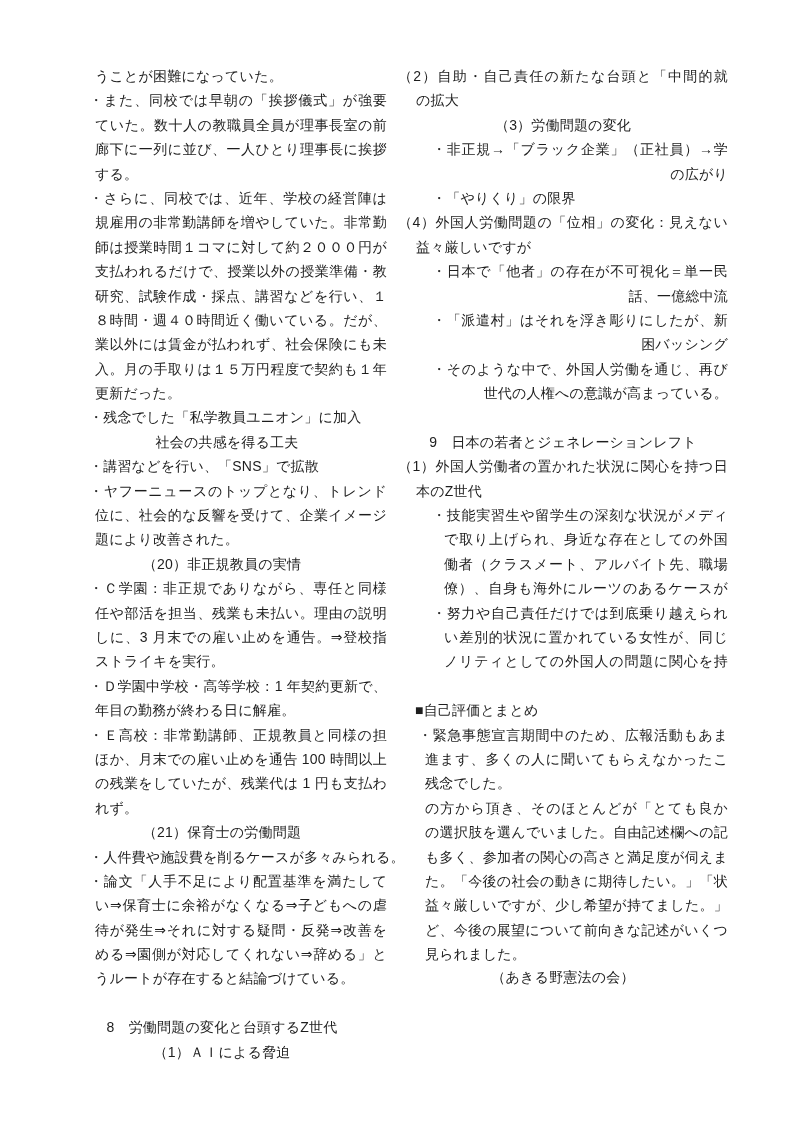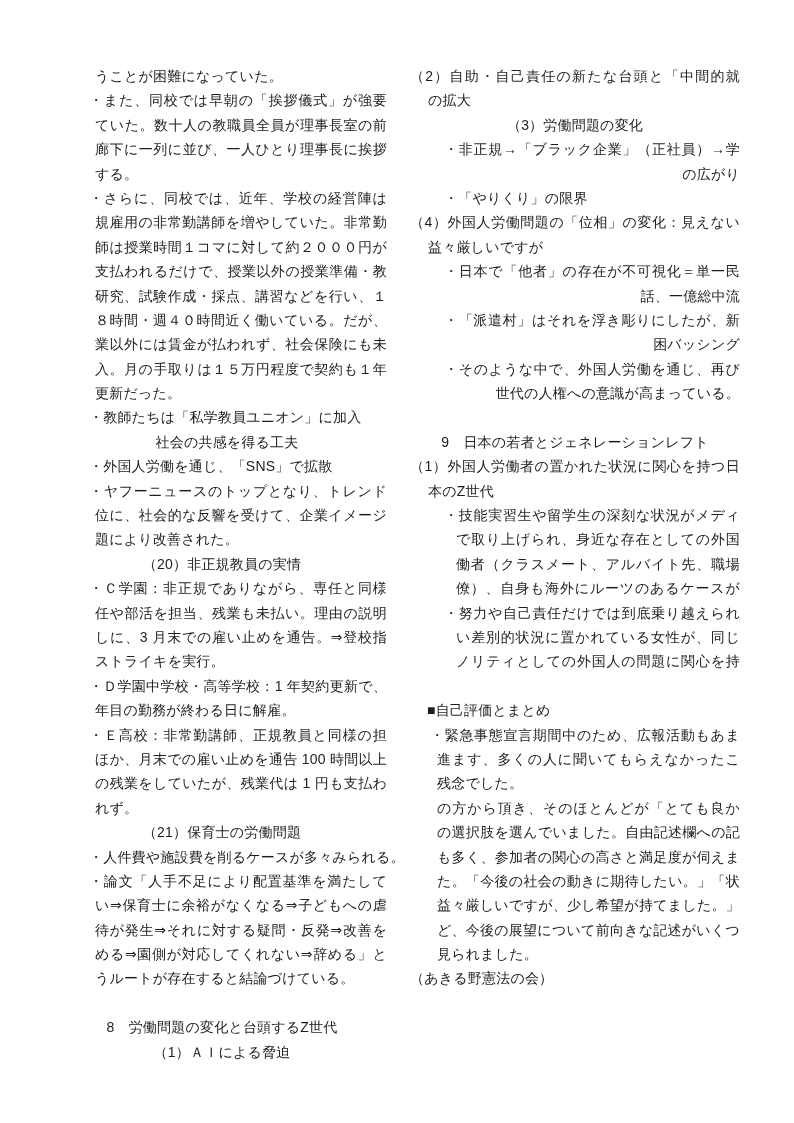--- a/index.html
+++ b/index.html
@@ -13,21 +13,21 @@
     height: 1123px;
     background: #ffffff;
     box-sizing: border-box;
     padding: 64px 50px 0 57px;
     overflow: hidden;
     font-family: "Liberation Sans", "DejaVu Sans", sans-serif;
     color: #1d1d1d;
   }
   .cols {
     display: flex;
-    gap: 23px;
+    gap: 11px;
   }
   .col {
     width: 330px;
     flex: 0 0 330px;
   }
   .line {
     font-size: 14px;
     line-height: 24.4px;
     height: 24.4px;
     white-space: nowrap;
@@ -44,21 +44,21 @@
   .k-n    { padding-left: 0; text-align: center; }
   .k-h    { padding-left: 10px; font-weight: normal; text-align: center; }
   .k-b    { padding-left: 32px; }
   .k-c    { padding-left: 38px; }
   .k-cn   { padding-left: 18px; }
   .k-rb   { padding-left: 34px; }
   .k-rc   { padding-left: 46px; text-align: right; }
   .k-mh   { padding-left: 17px; }
   .k-mb   { padding-left: 20px; }
   .k-mc   { padding-left: 27px; }
-  .k-sig  { text-align: left; padding-right: 0; }
+  .k-sig  { text-align: center; padding-right: 0; font-family: Liberation Serif, serif; }
   .k-blank { }
 </style>
 </head>
 <body>
 
 <div class="page">
   <div class="cols">
     <div class="col">
         <div class="line k-c">うことが困難になっていた。</div>
         <div class="line k-b j">・また、同校では早朝の「挨拶儀式」が強要され</div>
@@ -67,23 +67,23 @@
         <div class="line k-c">する。</div>
         <div class="line k-b j">・さらに、同校では、近年、学校の経営陣は非正</div>
         <div class="line k-c j">規雇用の非常勤講師を増やしていた。非常勤講</div>
         <div class="line k-c j">師は授業時間１コマに対して約２０００円が</div>
         <div class="line k-c j">支払われるだけで、授業以外の授業準備・教材</div>
         <div class="line k-c j">研究、試験作成・採点、講習などを行い、１日</div>
         <div class="line k-c j">８時間・週４０時間近く働いている。だが、授</div>
         <div class="line k-c j">業以外には賃金が払われず、社会保険にも未加</div>
         <div class="line k-c j">入。月の手取りは１５万円程度で契約も１年</div>
         <div class="line k-c">更新だった。</div>
-        <div class="line k-b">・教師たちは「私学教員ユニオン」に加入</div>
+        <div class="line k-b">・残念でした「私学教員ユニオン」に加入</div>
         <div class="line k-h">社会の共感を得る工夫</div>
-        <div class="line k-b">・外国人労働を通じ、「SNS」で拡散</div>
+        <div class="line k-b">・講習などを行い、「SNS」で拡散</div>
         <div class="line k-b j">・ヤフーニュースのトップとなり、トレンド上</div>
         <div class="line k-c j">位に、社会的な反響を受けて、企業イメージ問</div>
         <div class="line k-c">題により改善された。</div>
         <div class="line k-n">（20）非正規教員の実情</div>
         <div class="line k-b j">・Ｃ学園：非正規でありながら、専任と同様に担</div>
         <div class="line k-c j">任や部活を担当、残業も未払い。理由の説明な</div>
         <div class="line k-c j">しに、3 月末での雇い止めを通告。⇒登校指導</div>
         <div class="line k-c">ストライキを実行。</div>
         <div class="line k-b j">・Ｄ学園中学校・高等学校：1 年契約更新で、5</div>
         <div class="line k-c">年目の勤務が終わる日に解雇。</div>

